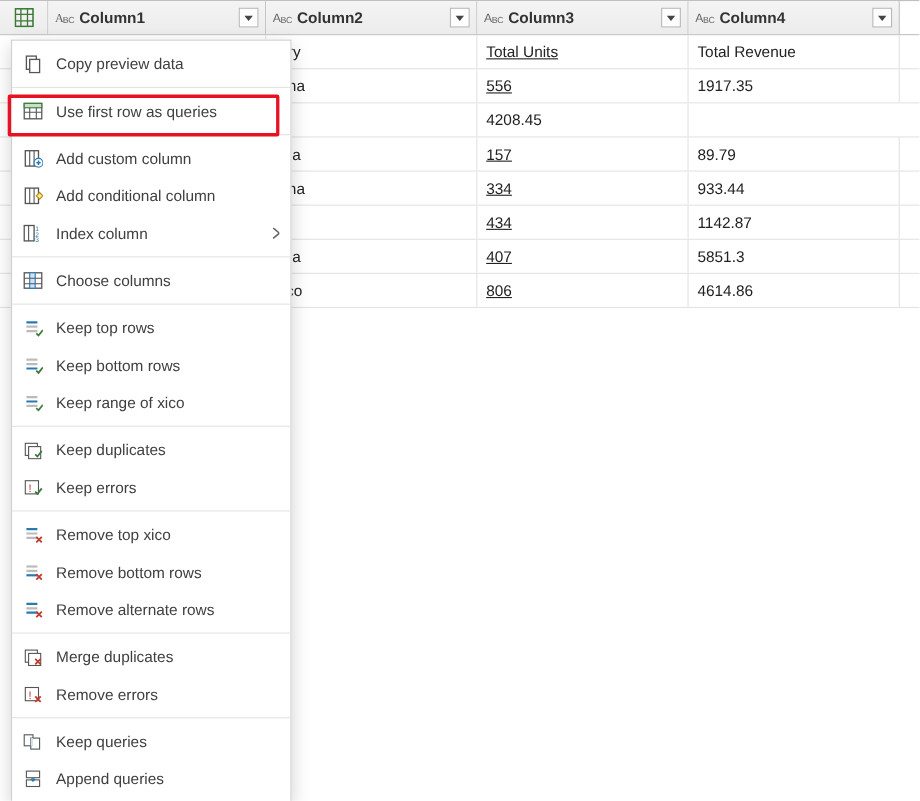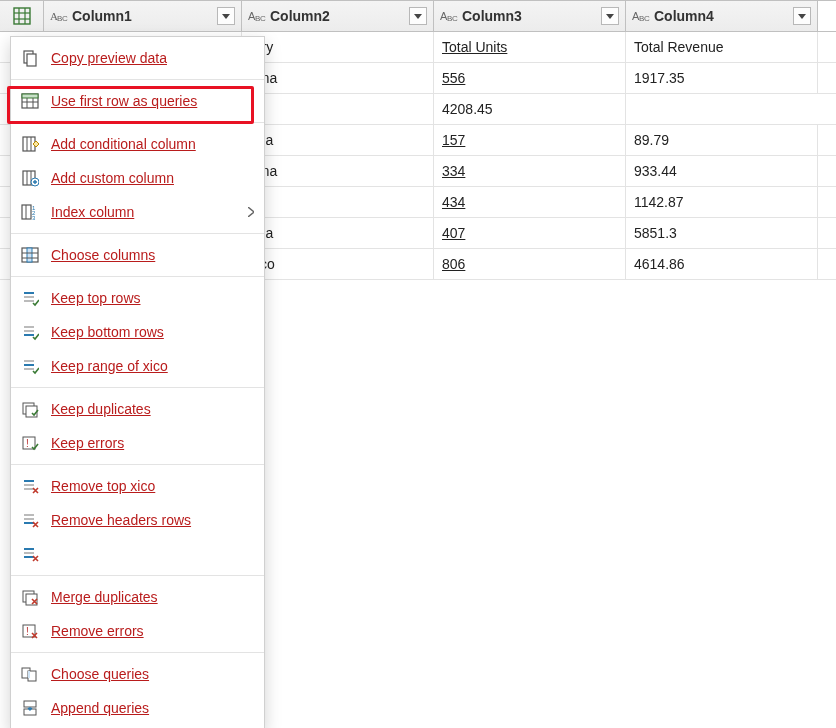--- a/index.html
+++ b/index.html
@@ -97,21 +97,21 @@
     padding: 0 10px 0 8px;
     cursor: default;
     position: relative;
   }
   .ctx-item .micon {
     width: 22px; height: 22px;
     margin-right: 10px;
     flex: 0 0 auto;
     display:flex; align-items:center; justify-content:center;
   }
-  .ctx-item .mlabel { flex: 1 1 auto; color:#b91c1c;text-decoration:underline; }
+  .ctx-item .mlabel { flex: 1 1 auto; color:#404040; }
   .ctx-item .chev {
     flex:0 0 auto;
   }
   .ctx-sep {
     height: 1px;
     background: #e3e3e3;
     margin: 4px 0;
   }
   .ctx-highlight {
     position: absolute;
@@ -291,37 +291,37 @@
   </div>
 
   <div class="ctx-sep"></div>
 
   <div class="ctx-item">
     <span class="micon">
       <svg width="18" height="18" viewBox="0 0 18 18">
           <rect x="2" y="2" width="12" height="14" fill="none" stroke="#555" stroke-width="1.2"></rect>
           <line x1="6" y1="2" x2="6" y2="16" stroke="#555"></line>
           <line x1="10" y1="2" x2="10" y2="16" stroke="#555"></line>
-          <path d="M12 9 l3 -3 l3 3 l-3 3 z" fill="#fbe7a2" stroke="#b88a00"></path>
-        </svg>
-    </span>
-    <span class="mlabel">Add conditional column</span>
+          <circle cx="14" cy="13" r="4" fill="#fff" stroke="#2a7ab0"></circle>
+          <path d="M14 11 v4 M12 13 h4" stroke="#2a7ab0" stroke-width="1.4"></path>
+        </svg>
+    </span>
+    <span class="mlabel">Add custom column</span>
   </div>
 
   <div class="ctx-item">
     <span class="micon">
       <svg width="18" height="18" viewBox="0 0 18 18">
           <rect x="2" y="2" width="12" height="14" fill="none" stroke="#555" stroke-width="1.2"></rect>
           <line x1="6" y1="2" x2="6" y2="16" stroke="#555"></line>
           <line x1="10" y1="2" x2="10" y2="16" stroke="#555"></line>
-          <circle cx="14" cy="13" r="4" fill="#fff" stroke="#2a7ab0"></circle>
-          <path d="M14 11 v4 M12 13 h4" stroke="#2a7ab0" stroke-width="1.4"></path>
-        </svg>
-    </span>
-    <span class="mlabel">Add custom column</span>
+          <path d="M12 9 l3 -3 l3 3 l-3 3 z" fill="#fbe7a2" stroke="#b88a00"></path>
+        </svg>
+    </span>
+    <span class="mlabel">Add conditional column</span>
   </div>
 
   <div class="ctx-item">
     <span class="micon">
       <svg width="18" height="18" viewBox="0 0 18 18">
           <rect x="1" y="2" width="9" height="14" fill="none" stroke="#555" stroke-width="1.2"></rect>
           <line x1="5" y1="2" x2="5" y2="16" stroke="#555"></line>
           <text x="11" y="7" font-size="6" fill="#2a7ab0">1</text>
           <text x="11" y="12" font-size="6" fill="#2a7ab0">2</text>
           <text x="11" y="17" font-size="6" fill="#2a7ab0">3</text>
@@ -427,32 +427,33 @@
 
   <div class="ctx-item">
     <span class="micon">
       <svg width="18" height="18" viewBox="0 0 18 18">
           <line x1="3" y1="4" x2="13" y2="4" stroke="#bbb" stroke-width="2"></line>
           <line x1="3" y1="8" x2="13" y2="8" stroke="#bbb" stroke-width="2"></line>
           <line x1="3" y1="12" x2="13" y2="12" stroke="#2a7ab0" stroke-width="2"></line>
           <path d="M12 11 l5 5 M17 11 l-5 5" stroke="#c0392b" stroke-width="1.6"></path>
         </svg>
     </span>
-    <span class="mlabel">Remove headers rows</span>
+    <span class="mlabel">Remove bottom rows</span>
   </div>
 
   <div class="ctx-item">
     <span class="micon">
       <svg width="18" height="18" viewBox="0 0 18 18">
           <line x1="3" y1="4" x2="13" y2="4" stroke="#2a7ab0" stroke-width="2"></line>
           <line x1="3" y1="8" x2="13" y2="8" stroke="#bbb" stroke-width="2"></line>
           <line x1="3" y1="12" x2="13" y2="12" stroke="#2a7ab0" stroke-width="2"></line>
           <path d="M12 11 l5 5 M17 11 l-5 5" stroke="#c0392b" stroke-width="1.6"></path>
         </svg>
     </span>
+    <span class="mlabel">Remove alternate rows</span>
   </div>
 
   <div class="ctx-sep"></div>
 
   <div class="ctx-item">
     <span class="micon">
       <svg width="18" height="18" viewBox="0 0 18 18">
           <rect x="2" y="3" width="11" height="11" fill="none" stroke="#555"></rect>
           <rect x="5" y="6" width="11" height="11" fill="#fff" stroke="#555"></rect>
           <path d="M11 11 l5 5 M16 11 l-5 5" stroke="#c0392b" stroke-width="1.6"></path>
@@ -475,21 +476,21 @@
   <div class="ctx-sep"></div>
 
   <div class="ctx-item">
     <span class="micon">
       <svg width="18" height="18" viewBox="0 0 18 18">
           <rect x="1" y="3" width="8" height="10" fill="none" stroke="#555"></rect>
           <rect x="7" y="6" width="8" height="10" fill="#fff" stroke="#555"></rect>
           <rect x="7" y="6" width="2" height="7" fill="#cfe3f5"></rect>
         </svg>
     </span>
-    <span class="mlabel">Choose queries</span>
+    <span class="mlabel">Keep queries</span>
   </div>
 
   <div class="ctx-item">
     <span class="micon">
       <svg width="18" height="18" viewBox="0 0 18 18">
           <rect x="3" y="2" width="12" height="6" fill="none" stroke="#555"></rect>
           <rect x="3" y="10" width="12" height="6" fill="none" stroke="#555"></rect>
           <path d="M9 8 v3 M7 9 l2 2 l2 -2" stroke="#2a7ab0" stroke-width="1.4" fill="none"></path>
         </svg>
     </span>

